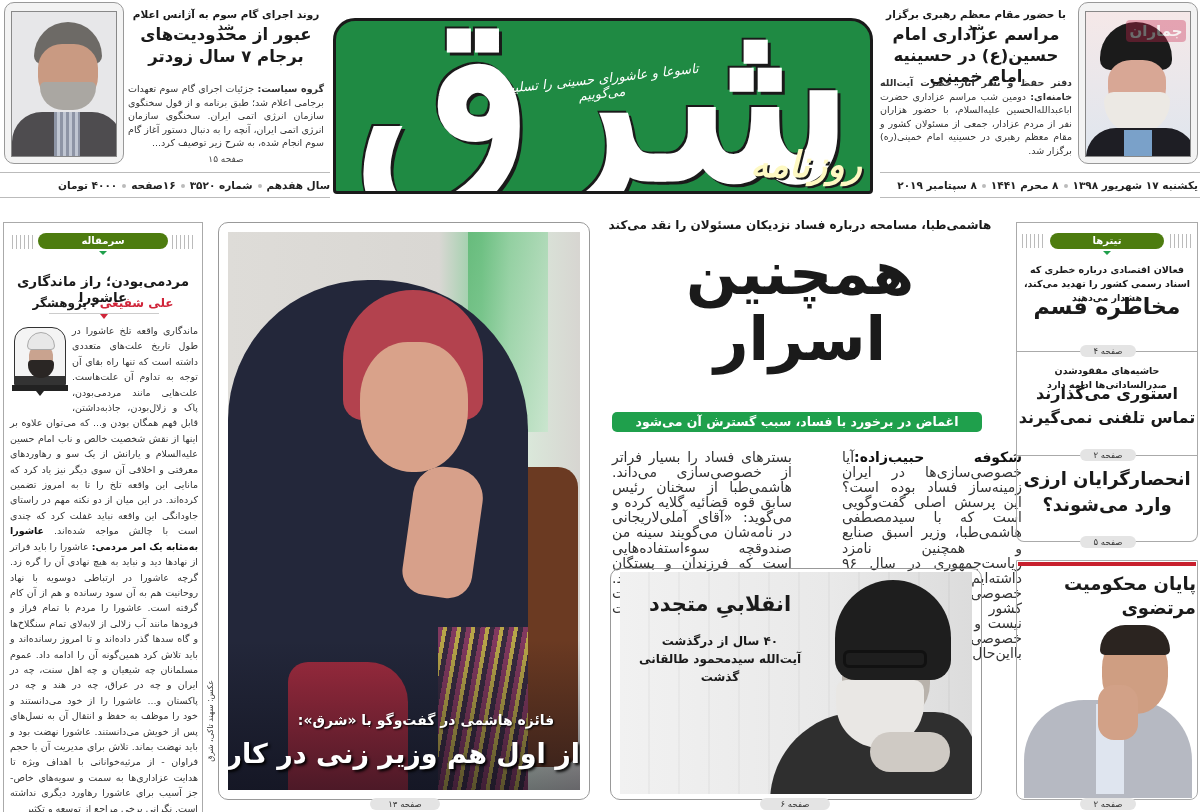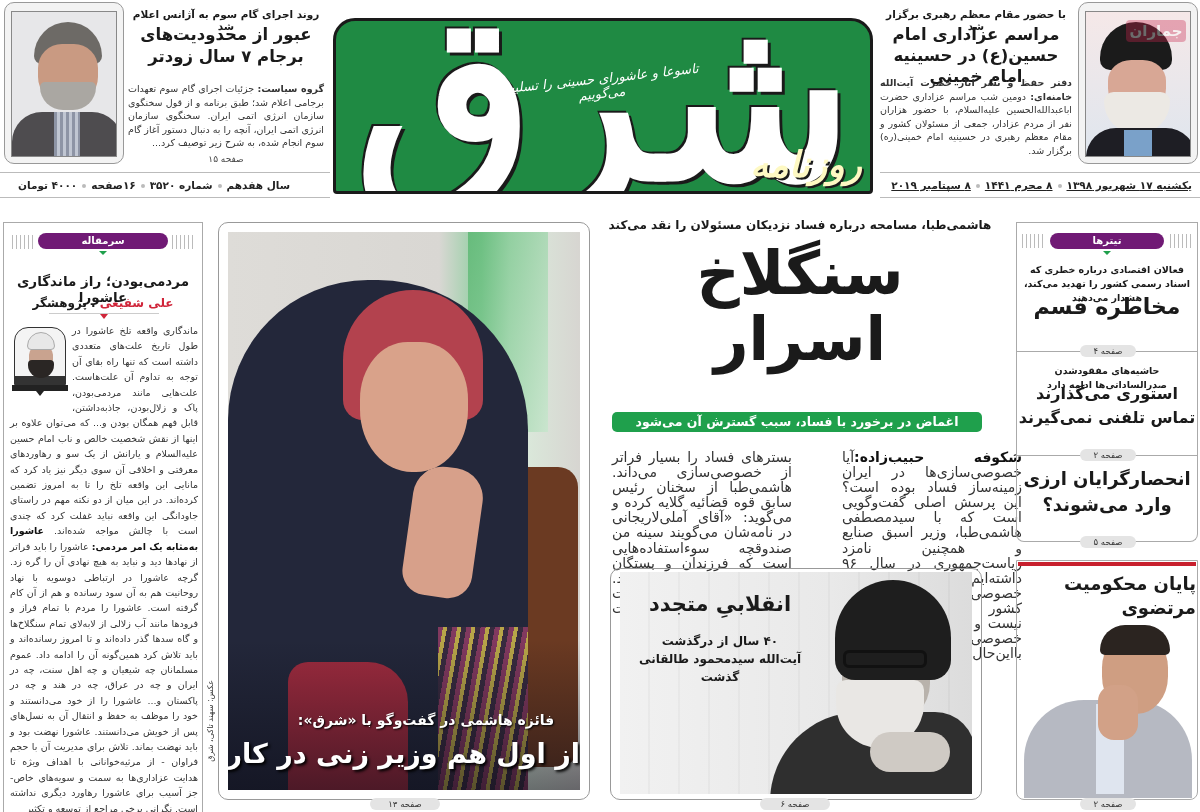--- a/index.html
+++ b/index.html
@@ -25,22 +25,22 @@
   }
   .mast-logo .ruznameh {
     position: absolute; right: 8px; bottom: 6px; width: 130px; text-align: right;
     font-family: "DejaVu Serif", serif; font-style: italic; font-weight: bold; font-size: 36px;
     color: #fef9c3; text-shadow: 2px 2px 0 #1a1a1a; direction: rtl;
   }
   .date-line {
     position: absolute; top: 172px; height: 26px; border-top: 1px solid #bbb; border-bottom: 1px solid #bbb;
     font-size: 10.5px; font-weight: bold; line-height: 24px; color: #222; white-space: nowrap;
   }
-  .date-line.right { left: 880px; right: 0; padding-right: 8px; text-align: right; text-decoration: underline; }
-  .date-line.left { left: 0; width: 330px; padding-left: 18px; text-align: left; direction: ltr; }
+  .date-line.right { left: 880px; right: 0; padding-right: 2px; text-align: right; }
+  .date-line.left { left: 0; width: 330px; padding-left: 18px; text-align: right; direction: ltr; }
   .date-line .inner { direction: rtl; display: inline-block; }
   .dot { display: inline-block; width: 4px; height: 4px; background: #bbb; border-radius: 50%; margin: 0 5px; vertical-align: middle; }
 
   
   .tr-photo { position: absolute; left: 1078px; top: 2px; width: 120px; height: 162px; border: 1px solid #999; border-radius: 10px; background: #f3f3f3; overflow: hidden; }
   .tr-photo .inner { position: absolute; left: 6px; top: 8px; right: 6px; bottom: 6px; background: linear-gradient(#f5e8e8, #dfe6ee); border: 1px solid #888; overflow: hidden; }
   .turban-black { position: absolute; left: 14px; top: 10px; width: 72px; height: 48px; background: #1b1b1b; border-radius: 36px 36px 10px 10px; }
   .face-old { position: absolute; left: 22px; top: 48px; width: 58px; height: 52px; background: #d8a795; border-radius: 40% 40% 45% 45%; }
   .beard-white { position: absolute; left: 18px; top: 80px; width: 66px; height: 42px; background: #ece9e4; border-radius: 10px 10px 34px 34px; }
   .robe-dark { position: absolute; left: 0; top: 116px; width: 110px; height: 40px; background: #1e1e24; border-radius: 30px 30px 0 0; }
@@ -60,21 +60,21 @@
   .suit-grey { position: absolute; left: 0; top: 100px; width: 110px; height: 60px; background: #4e4c4f; border-radius: 30px 30px 0 0; }
   .shirt-stripe { position: absolute; left: 42px; top: 100px; width: 26px; height: 60px; background: repeating-linear-gradient(90deg, #8d94a5 0 3px, #c0c6d2 3px 6px); }
 
   .tl-kicker { position: absolute; left: 128px; top: 8px; width: 196px; text-align: center; font-size: 10.5px; font-weight: bold; }
   .tl-headline { position: absolute; left: 128px; top: 24px; width: 196px; text-align: center; font-size: 16.5px; font-weight: bold; line-height: 22px; }
   .tl-body { position: absolute; left: 128px; top: 82px; width: 196px; text-align: justify; font-size: 9.5px; line-height: 13.5px; color: #333; }
   .tl-page { position: absolute; left: 128px; top: 154px; width: 196px; text-align: center; font-size: 9px; color: #444; }
 
   
   .editorial { position: absolute; left: 3px; top: 222px; width: 200px; height: 592px; border: 1px solid #aaa; border-bottom: none; }
-  .green-pill { position: absolute; height: 16px; background: #701a75; color: #fff; border-radius: 9px; font-size: 10px; font-weight: bold; text-align: center; line-height: 16px; }
+  .green-pill { position: absolute; height: 16px; background: #4d7c0f; color: #fff; border-radius: 9px; font-size: 10px; font-weight: bold; text-align: center; line-height: 16px; }
   .green-pill::after { content: ""; position: absolute; left: 50%; bottom: -6px; margin-left: -4px; border: 4px solid transparent; border-top: 4px solid #1fa04c; border-bottom: none; }
   .hatch { position: absolute; height: 14px; width: 22px; background: repeating-linear-gradient(90deg, #bbb 0 1px, transparent 1px 4px); }
   .ed-title { position: absolute; left: 4px; top: 50px; width: 190px; text-align: center; font-size: 13.5px; font-weight: bold; }
   .ed-author { position: absolute; left: 4px; top: 73px; width: 190px; text-align: center; font-size: 12px; font-weight: bold; }
   .ed-author .name { color: #d0253a; }
   .ed-author-line { position: absolute; left: 45px; top: 90px; width: 110px; border-top: 1px solid #ccc; }
   .ed-author-line::after { content: ""; position: absolute; left: 50%; top: 0; margin-left: -4px; border: 4px solid transparent; border-top: 5px solid #d0253a; }
   .ed-photo { position: absolute; left: 10px; top: 104px; width: 52px; height: 58px; border: 1px solid #333; border-radius: 14px 14px 0 0; background: #f4f4f4; overflow: hidden; }
   .ed-photo .turban-w { position: absolute; left: 12px; top: 4px; width: 28px; height: 18px; background: #e8e8e8; border: 1px solid #aaa; border-radius: 14px 14px 4px 4px; }
   .ed-photo .face { position: absolute; left: 14px; top: 18px; width: 24px; height: 22px; background: #c9a38f; border-radius: 40%; }
@@ -220,21 +220,21 @@
   <div class="cp-hand"></div>
   <div class="cp-overlay"></div>
   <div class="cp-kicker">فائزه هاشمی در گفت‌وگو با «شرق»:</div>
   <div class="cp-headline">از اول هم وزیر زنی در کار نبود</div>
 </div>
 <div class="photo-credit" style="top:790px;left:206px;">عکس: سهند تاکی، شرق</div>
 <div class="page-pill" style="left:370px;top:798px;width:70px;">صفحه ۱۳</div>
 
 <div class="main-kicker">هاشمی‌طبا، مسامحه درباره فساد نزدیکان مسئولان را نقد می‌کند</div>
 <div class="main-headline">
-  <div>سنگلاخ اسرار</div>
+  <div>همچنین اسرار</div>
 </div>
 <div class="main-bar">اغماض در برخورد با فساد، سبب گسترش آن می‌شود</div>
 <div class="main-col" style="left:810px;margin-left:32px;"><b>شکوفه حبیب‌زاده:</b><span>آیا خصوصی‌سازی‌ها در ایران زمینه‌ساز فساد بوده است؟ این پرسش اصلی گفت‌وگویی است که با سیدمصطفی هاشمی‌طبا، وزیر اسبق صنایع و همچنین نامزد ریاست‌جمهوری در سال ۹۶ داشته‌ایم. او البته با شیوه خصوصی‌سازی‌هایی که در کشور انجام شده، موافق نیست و معتقد است اصولا در خصوصی‌سازی اشتباه کرده‌ایم. با‌این‌حال</span></div>
 <div class="main-col" style="left:612px;"><span>بسترهای فساد را بسیار فراتر از خصوصی‌سازی می‌داند. هاشمی‌طبا از سخنان رئیس سابق قوه قضائیه گلایه کرده و می‌گوید: «آقای آملی‌لاریجانی در نامه‌شان می‌گویند سینه من صندوقچه سوءاستفاده‌هایی است که فرزندان و بستگان مدیران کشور انجام داده‌اند. وظیفه قوه قضائیه این است که صندوقچه اسرار درست کند؟</span> <b>ادامه در صفحه ۸</b></div>
 
 <div class="tal-frame"></div>
 <div class="tal-photo">
   <div class="stripes"></div>
   <div class="tal-robe"></div>
   <div class="tal-face"></div>

